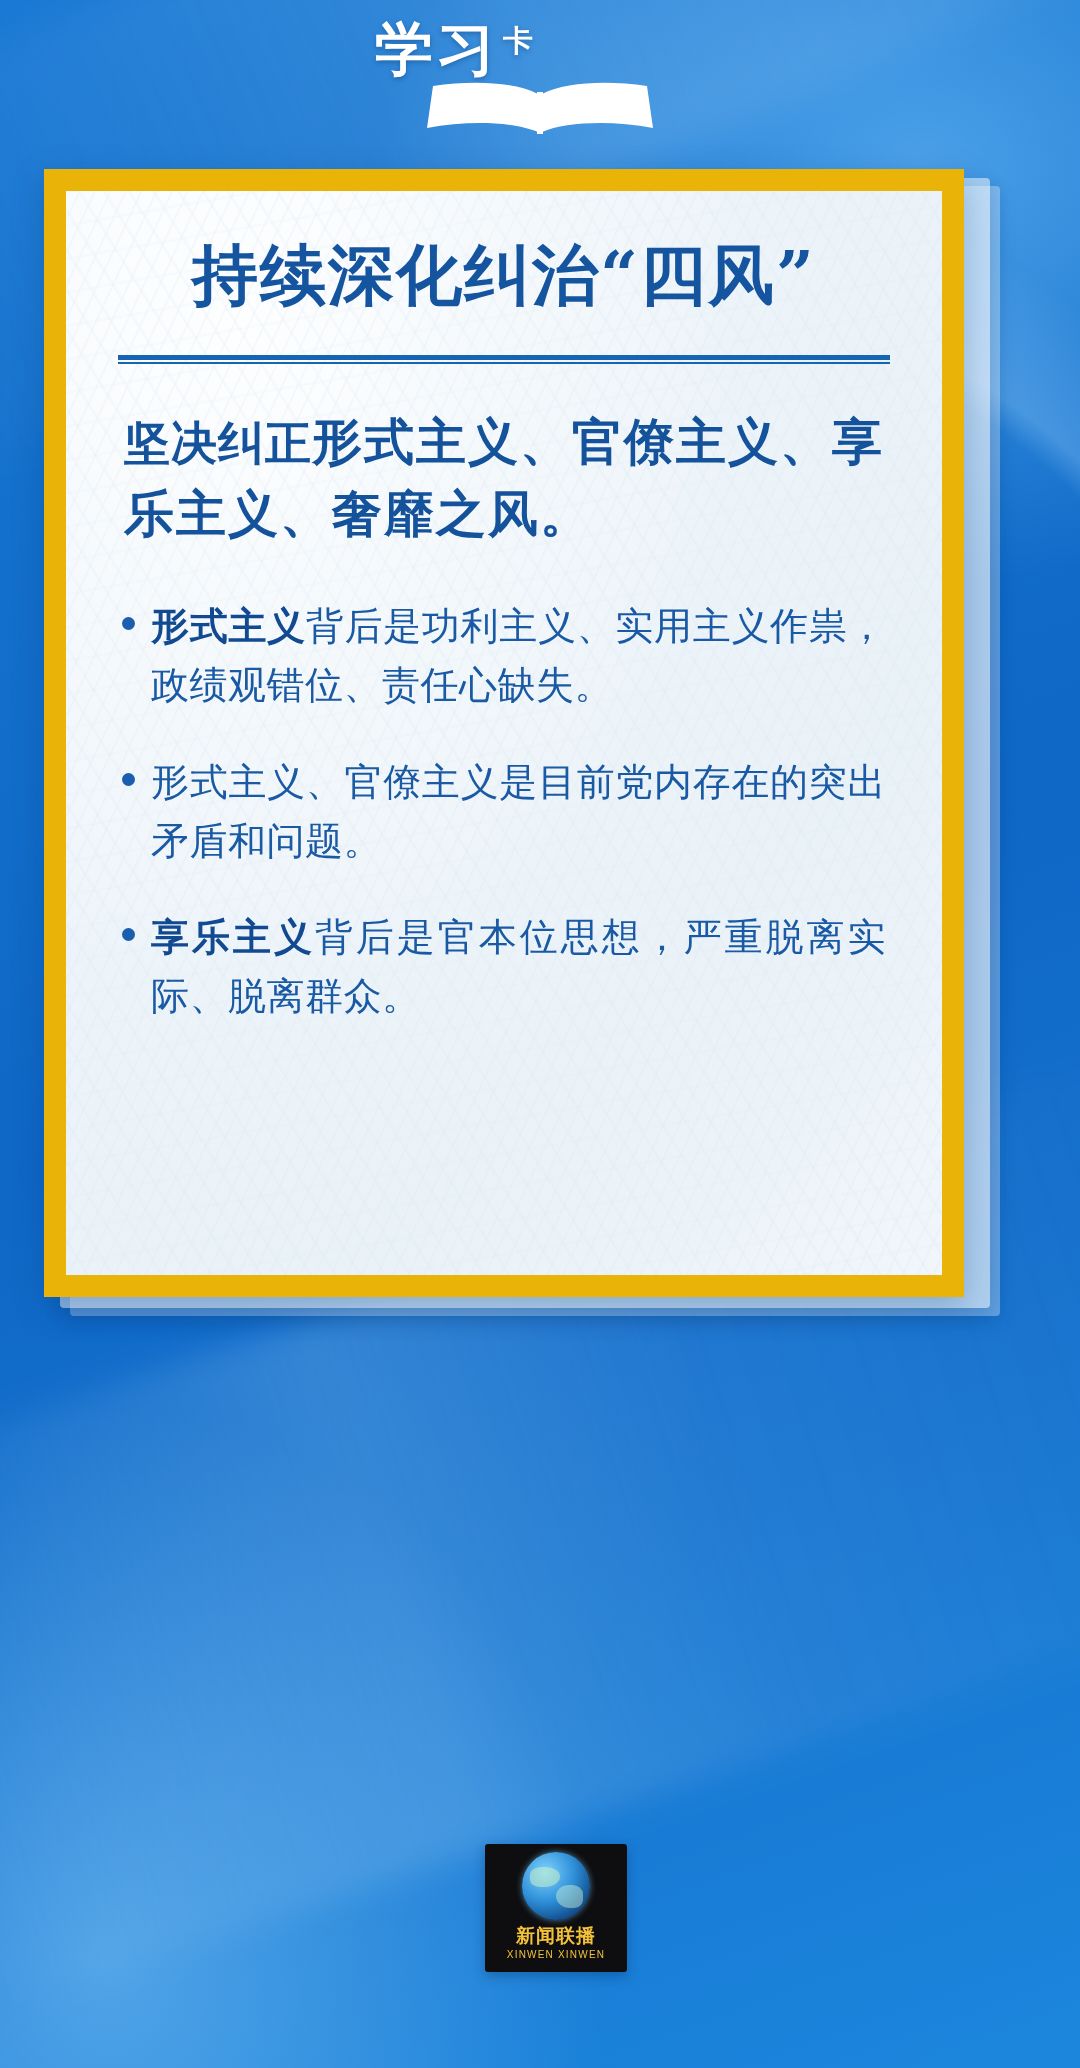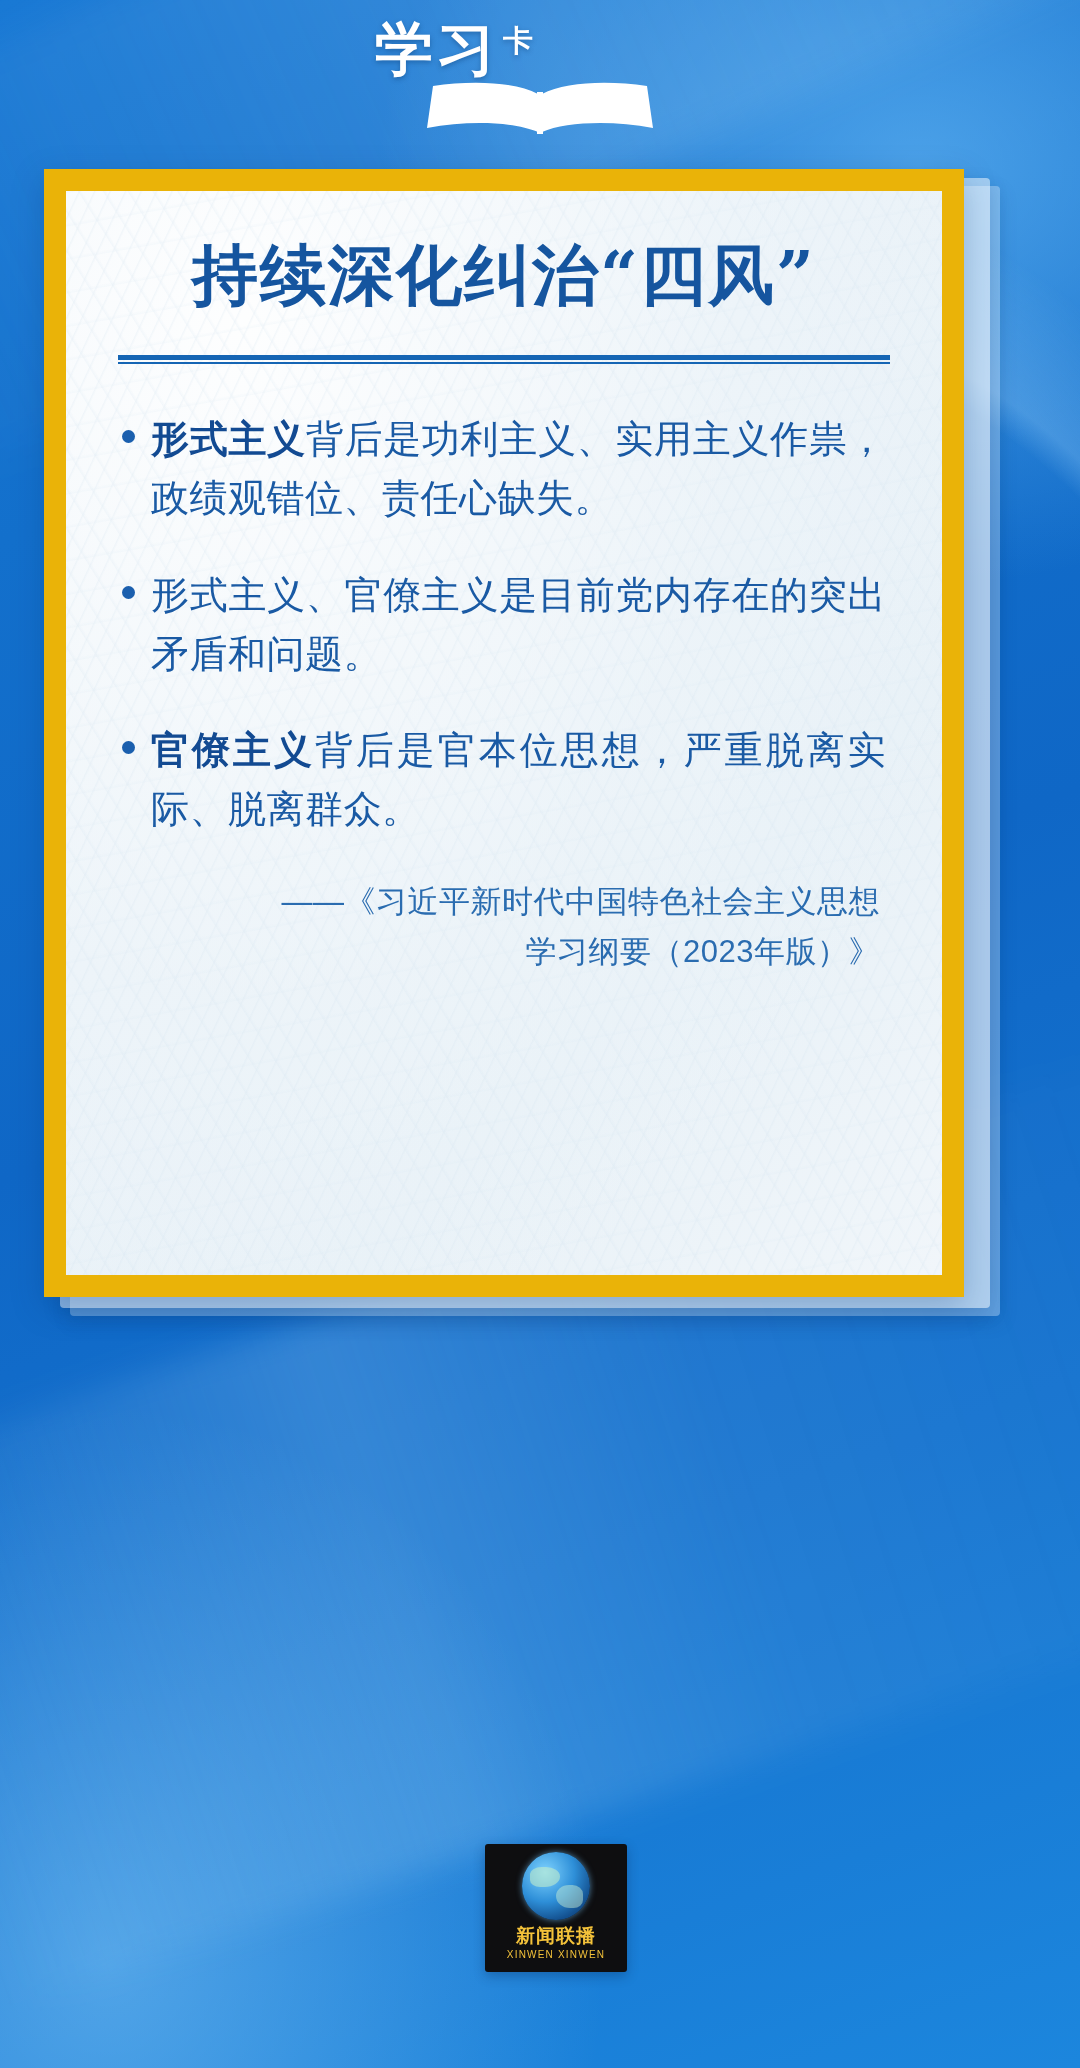--- a/index.html
+++ b/index.html
@@ -359,44 +359,43 @@
   <div class="card-white">
     <div class="card-inner">
       <div class="paper-tex"></div>
 
       <div class="content">
 
         <div class="headline">持续深化纠治“四风”</div>
 
         <div class="rule"></div>
 
+        <div class="lede">
+          <span>坚决纠正</span><span class="em">形式主义、官僚主义、享乐主义、奢靡之风。</span>
+        </div>
 
         <div class="bullets">
 
           <div class="bullet">
             <div class="dot"></div>
             <div class="btext"><b>形式主义</b><span>背后是功利主义、实用主义作祟，政绩观错位、责任心缺失。</span></div>
           </div>
 
           <div class="bullet">
             <div class="dot"></div>
             <div class="btext"><span>形式主义、官僚主义是目前党内存在的突出矛盾和问题。</span></div>
           </div>
 
           <div class="bullet">
             <div class="dot"></div>
-            <div class="btext"><b>官僚主义</b><span>背后是官本位思想，严重脱离实际、脱离群众。</span></div>
+            <div class="btext"><b>享乐主义</b><span>背后是官本位思想，严重脱离实际、脱离群众。</span></div>
           </div>
 
         </div>
 
-        <div class="source">
-          <div>——《习近平新时代中国特色社会主义思想</div>
-          <div>学习纲要（2023年版）》</div>
-        </div>
 
       </div>
     </div>
   </div>
 </div>
 
 <div class="footer">
   <div class="badge">
     <div class="globe"></div>
     <div class="badge-cn">新闻联播</div>

